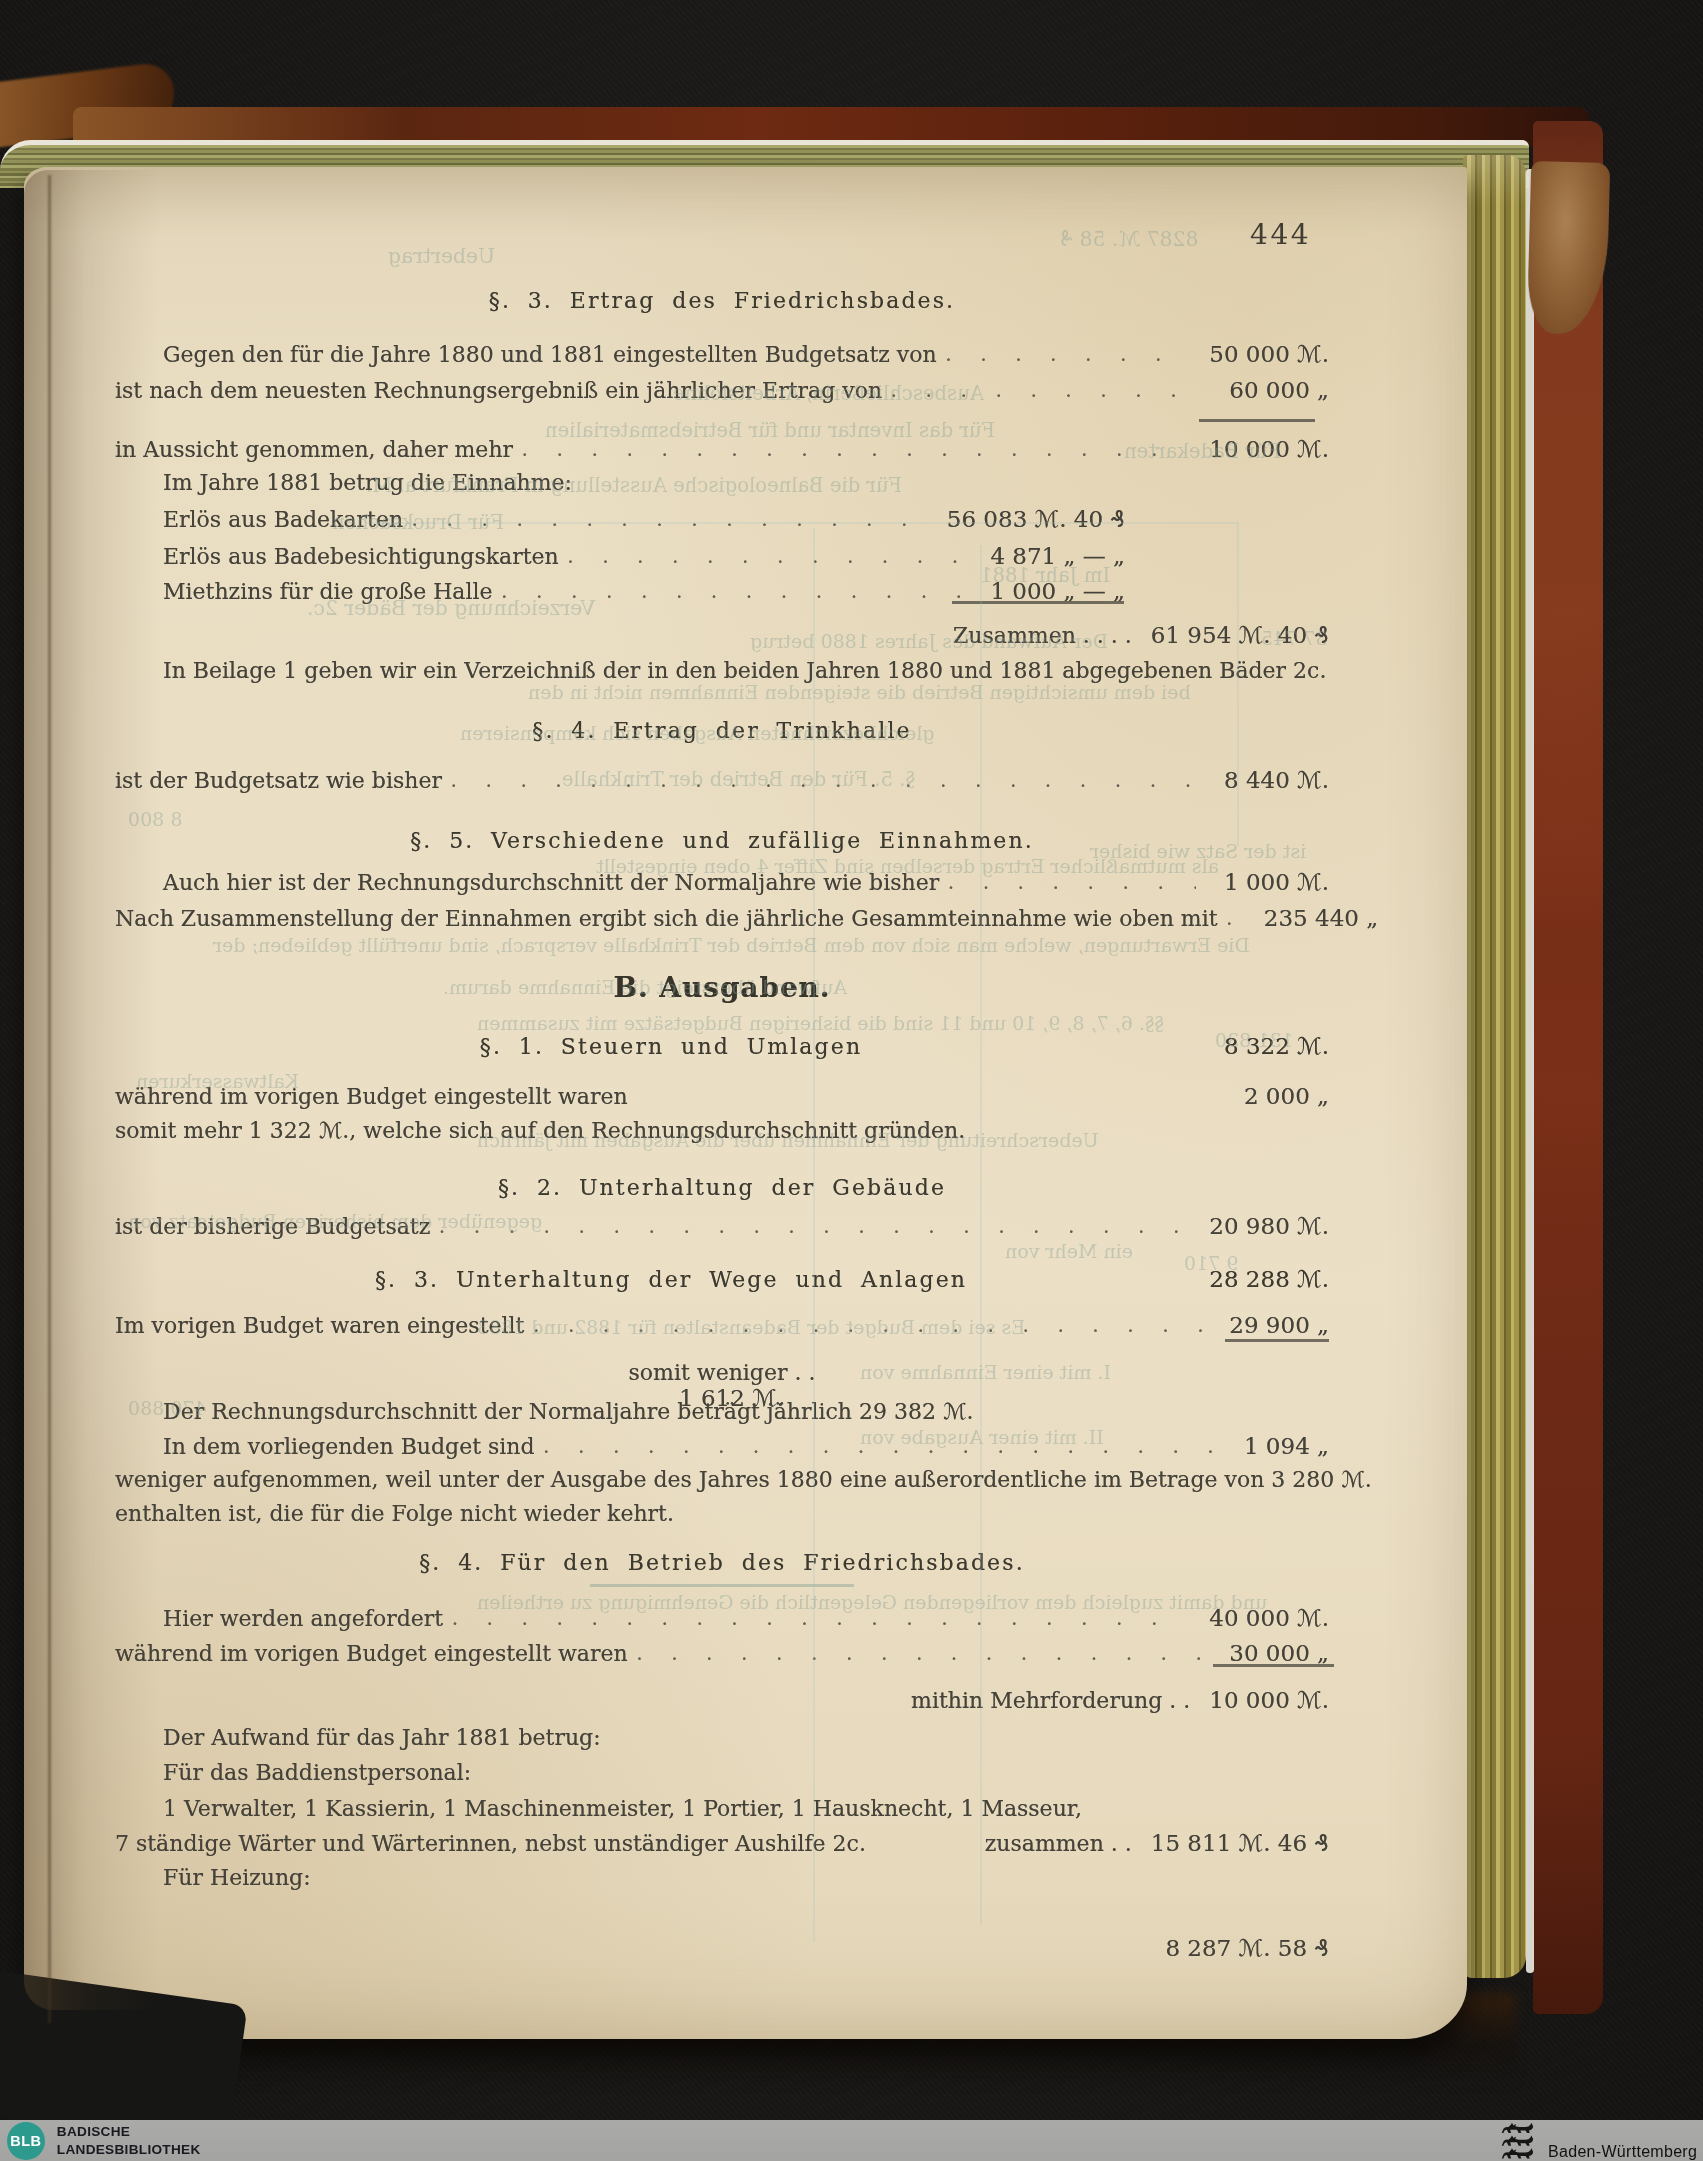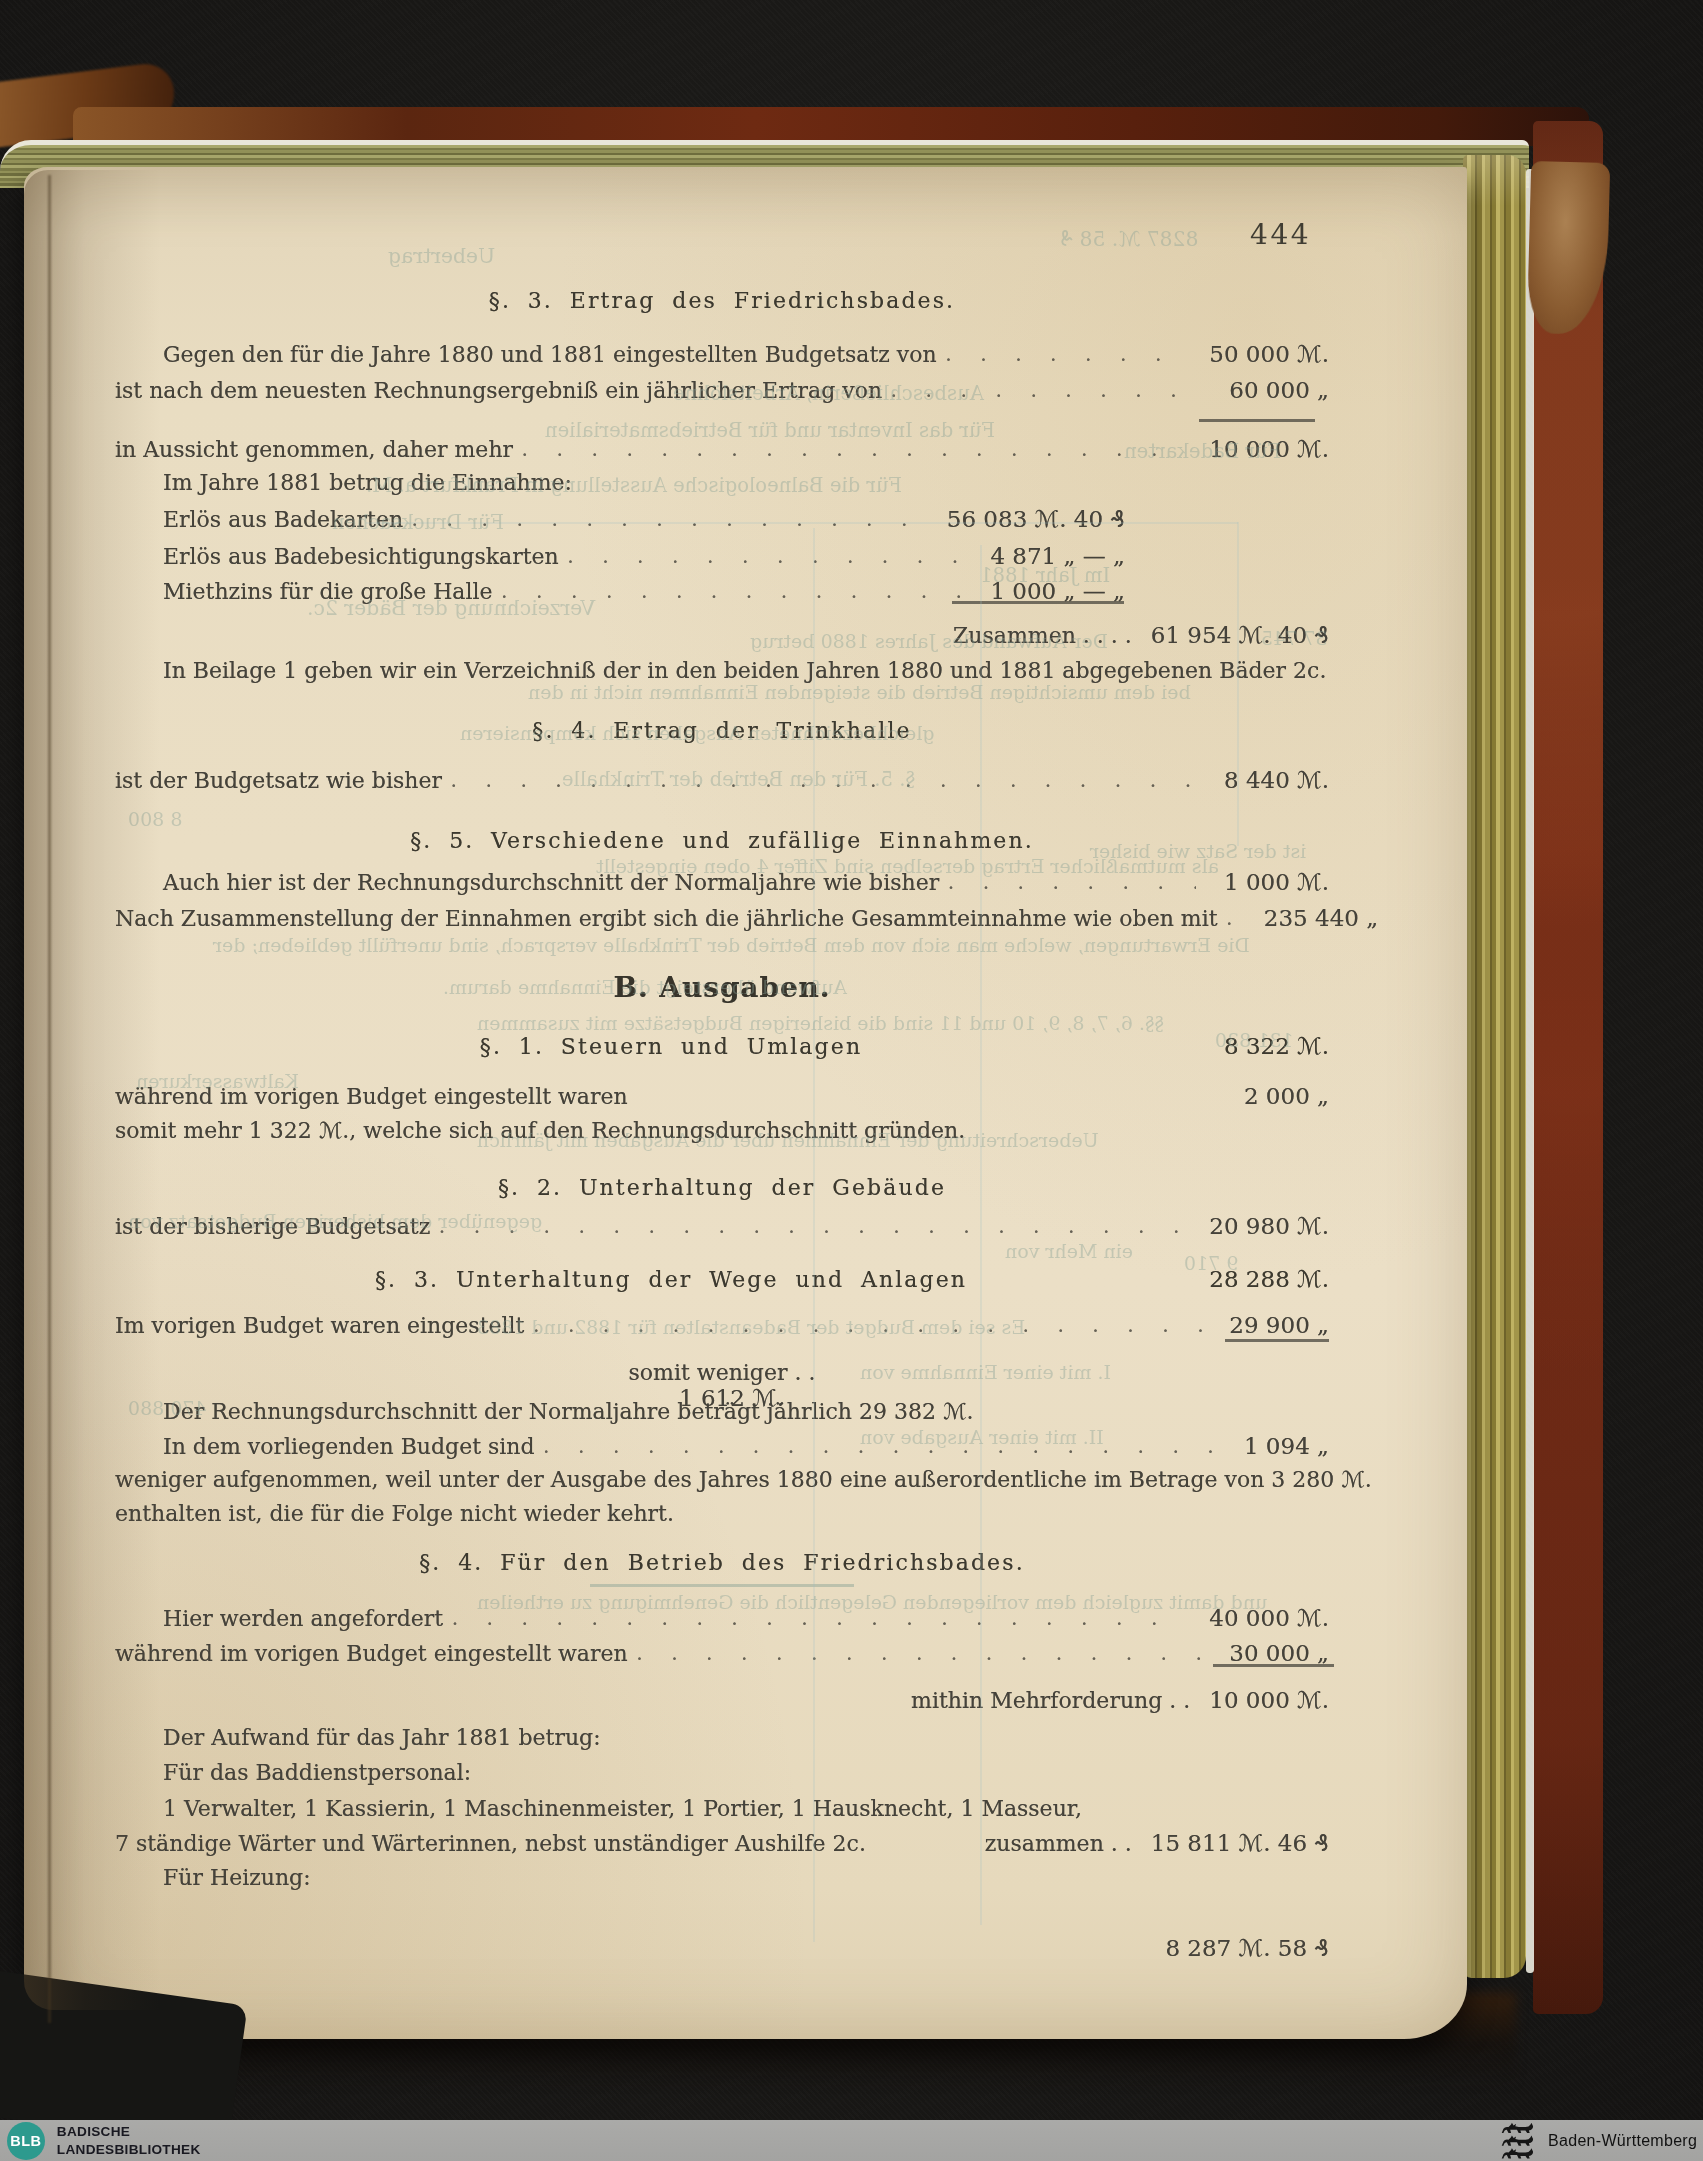--- a/index.html
+++ b/index.html
@@ -78,21 +78,21 @@
   .vline{position:absolute;width:1.7px;background:#9fc0c4;opacity:.22;z-index:1;}
   .hline{position:absolute;height:1.7px;background:#9fc0c4;opacity:.22;z-index:1;}
   
   .footer-bar{position:absolute;left:0;top:2120px;width:1704px;height:42px;z-index:10;
     background:linear-gradient(180deg,#aaaaa8,#a3a3a1);display:flex;align-items:center;
     justify-content:space-between;font-family:"Liberation Sans","DejaVu Sans",sans-serif;}
   .blb-group{display:flex;align-items:center;gap:12px;padding-left:6.8px;}
   .blb-circle{width:38px;height:38px;border-radius:50%;background:#2d9a8e;display:flex;
     align-items:center;justify-content:center;color:#fff;font-weight:bold;font-size:14.5px;letter-spacing:0.4px;}
   .blb-name{color:#191921;font-weight:bold;font-size:13.6px;line-height:18px;letter-spacing:0.3px;}
-  .bw-group{display:flex;align-items:center;gap:13.6px;padding-right:6.8px;}
+  .bw-group{display:flex;align-items:flex-end;gap:13.6px;padding-right:6.8px;}
   .bw-lions{display:block;}
   .bw-name{color:#111;font-size:16px;letter-spacing:0.3px;}
 </style>
 </head>
 <body>
 
 <div class="stage">
 
   <div class="leather-corner"></div>
   <div class="cover-top-strip"></div>

